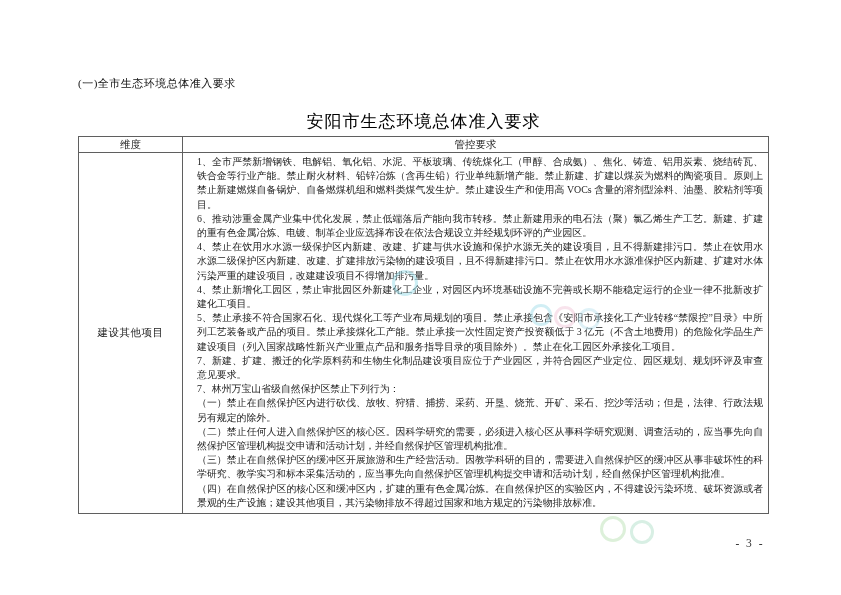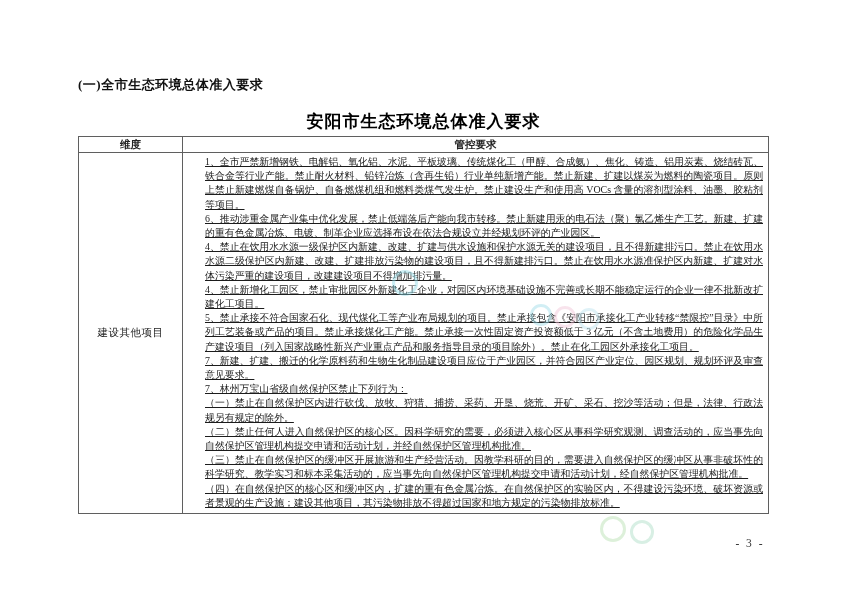--- a/index.html
+++ b/index.html
@@ -10,34 +10,34 @@
     color: #1c1c1c;
     position: relative;
     overflow: hidden;
   }
   .page { position: absolute; inset: 0; }
 
   .section-heading {
     position: absolute;
     left: 78px;
     top: 76px;
-    font-size: 13px;
-    font-weight: bold;
+    font-size: 11px;
+    font-weight: normal;
     letter-spacing: 0.5px;
     color: #111;
   }
 
   .table-title {
     position: absolute;
     left: 78px;
     top: 110px;
     width: 691px;
     text-align: center;
     font-size: 17px;
-    font-weight: bold;
+    font-weight: normal;
     letter-spacing: 1px;
     color: #000;
   }
 
   table.main-table {
     position: absolute;
     left: 78px;
     top: 136px;
     width: 691px;
     border-collapse: collapse;
@@ -46,34 +46,33 @@
   table.main-table th,
   table.main-table td {
     border: 1px solid #5f5f5f;
     vertical-align: middle;
   }
   col.dim-col { width: 104px; }
 
   th.col-header {
     height: 16px;
     font-size: 10.5px;
-    font-weight: bold;
+    font-weight: normal;
     text-align: center;
     color: #222;
   }
   td.dimension-cell {
     text-align: center;
     font-size: 10.5px;
     color: #222;
     letter-spacing: 0.5px;
   }
   td.requirements-cell {
-    padding: 2px 5px 3px 22px;
+    padding: 2px 5px 3px 14px;
     vertical-align: top;
-    text-decoration: underline;
   }
   .para {
     font-size: 9.9px;
     line-height: 14.2px;
     text-align: justify;
     text-justify: inter-ideograph;
     color: #1c1c1c;
     word-break: break-all;
   }
 

